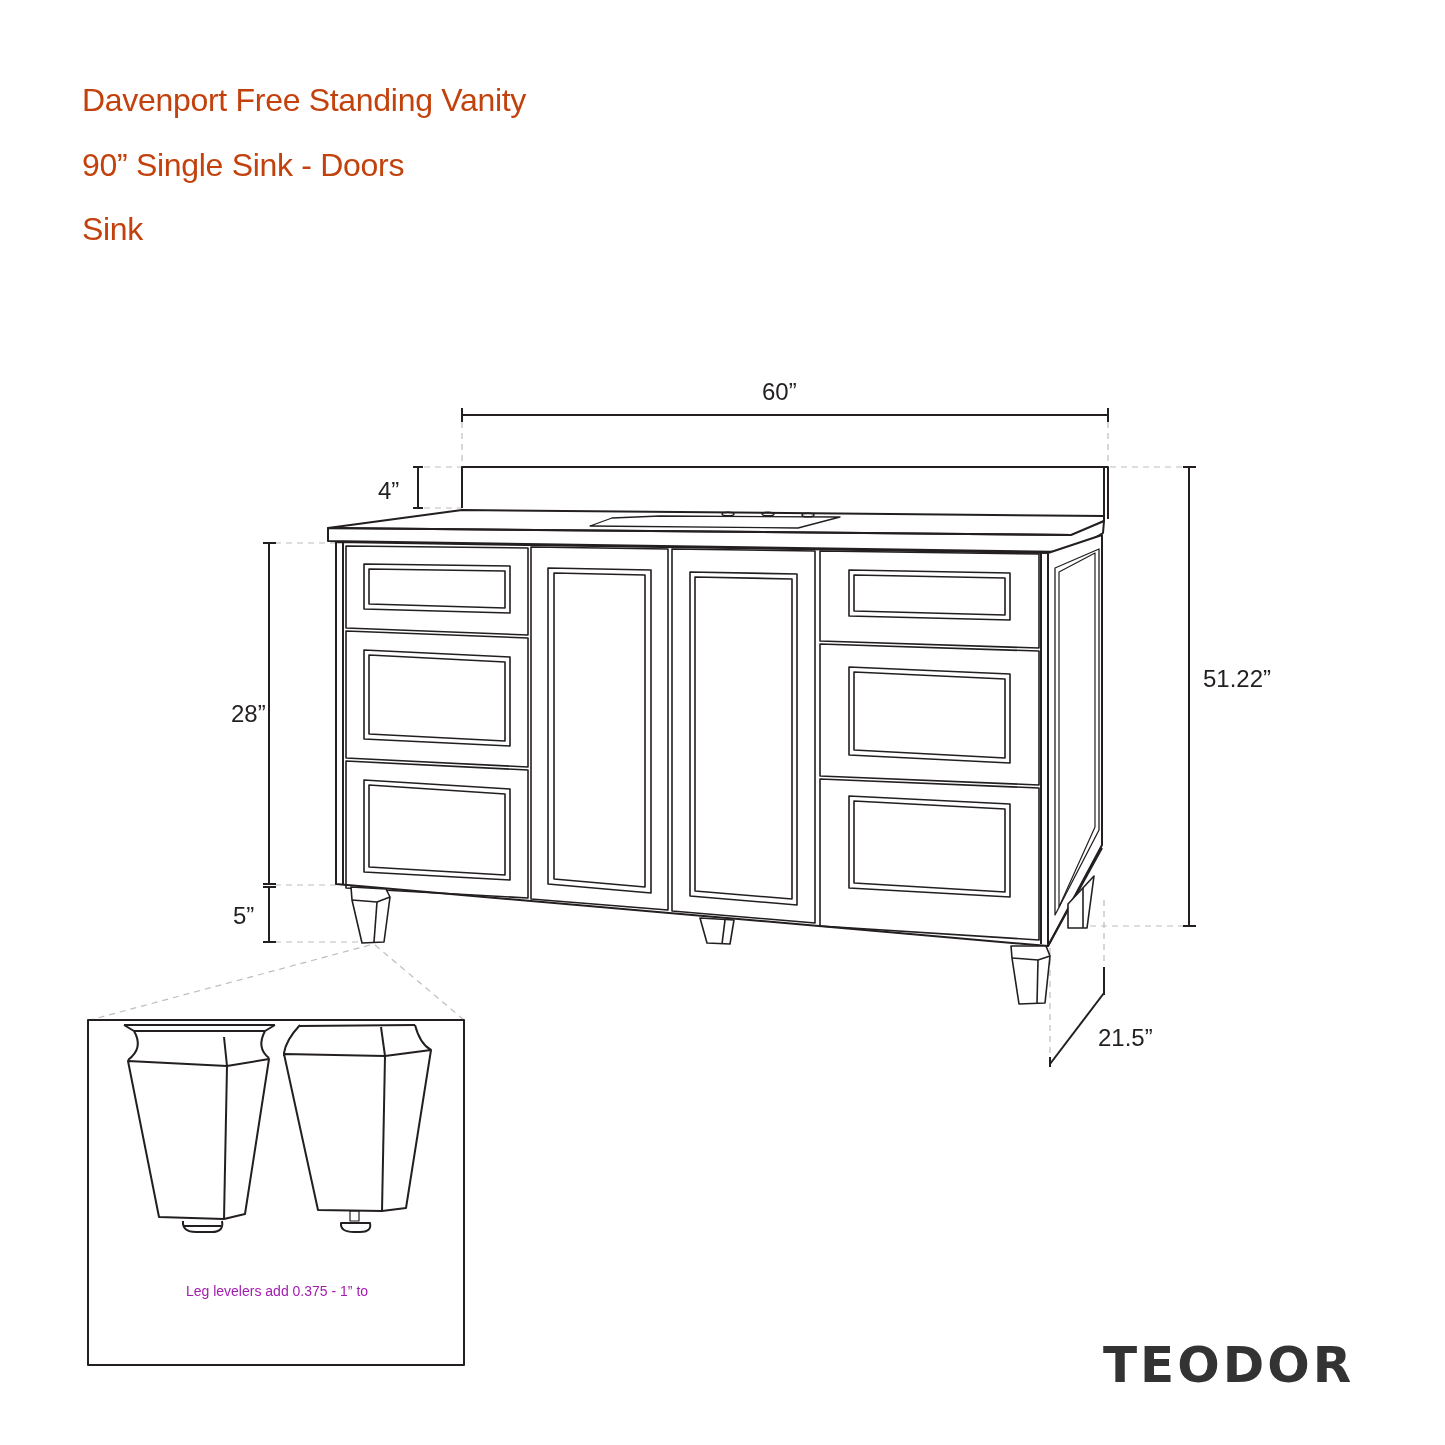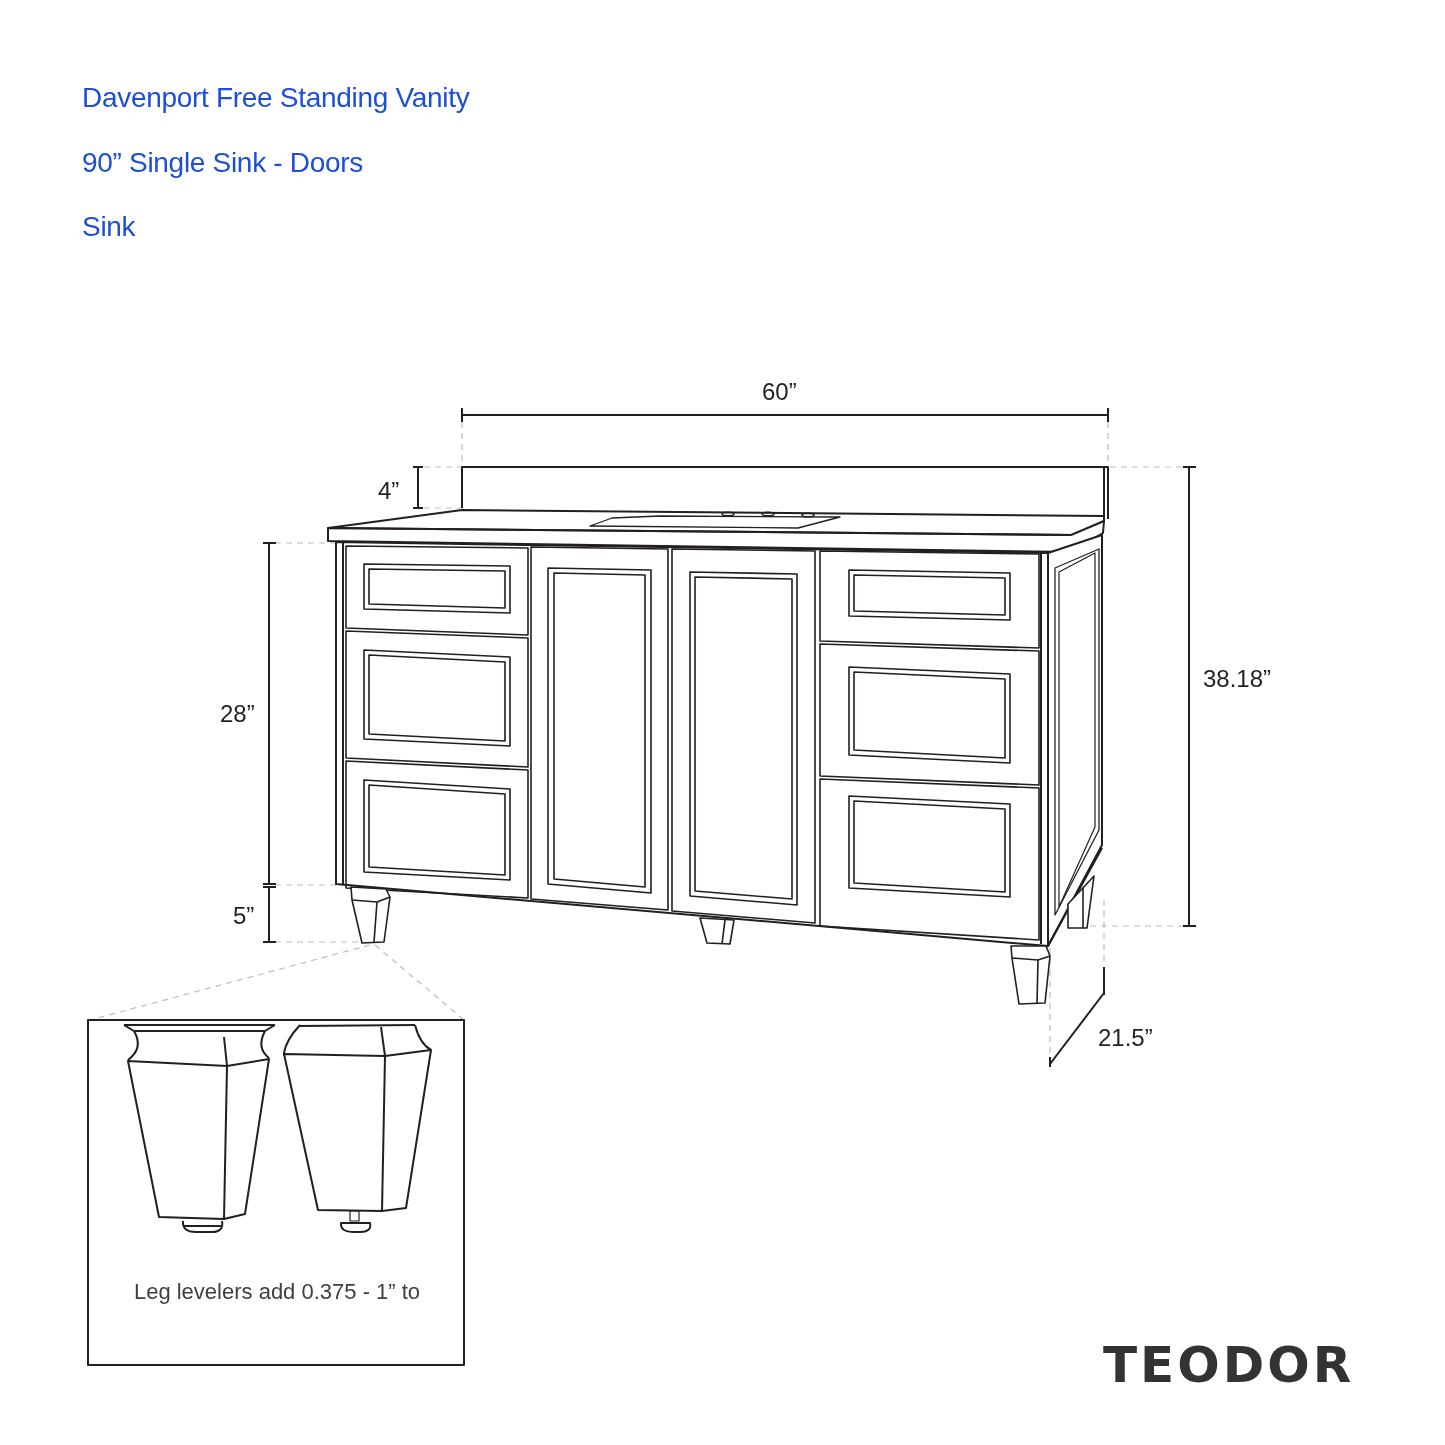--- a/index.html
+++ b/index.html
@@ -1,20 +1,20 @@
 <!DOCTYPE html>
 <html><head>
 <meta charset="utf-8">
 <style>
   html, body { margin: 0; padding: 0; background: #ffffff; }
   body { width: 1445px; height: 1445px; position: relative; overflow: hidden;
          font-family: "Liberation Sans", "DejaVu Sans", sans-serif; color: #231f20; }
-  .title-line { position: absolute; left: 82px; font-size: 28px; line-height: 1; color: #1d4ed8; white-space: nowrap; letter-spacing: -0.3px; }
+  .title-line { position: absolute; left: 82px; font-size: 32px; line-height: 1; color: #c2410c; white-space: nowrap; letter-spacing: -0.3px; }
   .dim { position: absolute; font-size: 24px; color: #231f20; white-space: nowrap; text-align: center; }
-  .note { position: absolute; left: 90px; width: 374px; top: 1276px; text-align: center; font-size: 22px; line-height: 31px; color: #404040; }
+  .note { position: absolute; left: 90px; width: 374px; top: 1276px; text-align: center; font-size: 14px; line-height: 31px; color: #a21caf; }
   .brand { position: absolute; left: 1103px; top: 1336px; font-size: 50px; font-weight: 700; letter-spacing: 3px; color: #333; font-family: "DejaVu Sans", sans-serif; }
   svg { position: absolute; left: 0; top: 0; }
 </style>
 </head>
 <body>
 
 <div class="title-line" style="top:84px">Davenport Free Standing Vanity</div>
 <div class="title-line" style="top:149px">90” Single Sink - Doors</div>
 <div class="title-line" style="top:213px">Sink</div>
 
@@ -163,22 +163,22 @@
       <polygon points="284,1054 385,1056 431,1050 406,1208 382,1211 318,1210"></polygon>
       <line x1="385" y1="1056" x2="382" y2="1211"></line>
       <rect x="350" y="1211" width="9" height="10" stroke-width="1.2"></rect>
       <path d="M341,1223 Q340,1232 354,1232 L360,1232 Q372,1232 370,1223 Z"></path>
     </g>
   </g>
 </svg>
 
 <div class="dim" style="left:762px; top:378px">60”</div>
 <div class="dim" style="left:378px; top:477px">4”</div>
-<div class="dim" style="left:220px; top:700px">28”</div>
+<div class="dim" style="left:231px; top:700px">28”</div>
 <div class="dim" style="left:233px; top:902px">5”</div>
-<div class="dim" style="left:1203px; top:665px">38.18”</div>
+<div class="dim" style="left:1203px; top:665px">51.22”</div>
 <div class="dim" style="left:1098px; top:1024px">21.5”</div>
 
 <div class="note">
   <div>Leg levelers add 0.375 - 1” to</div>
 </div>
 
 <div class="brand">TEODOR</div>
 
 </body></html>

